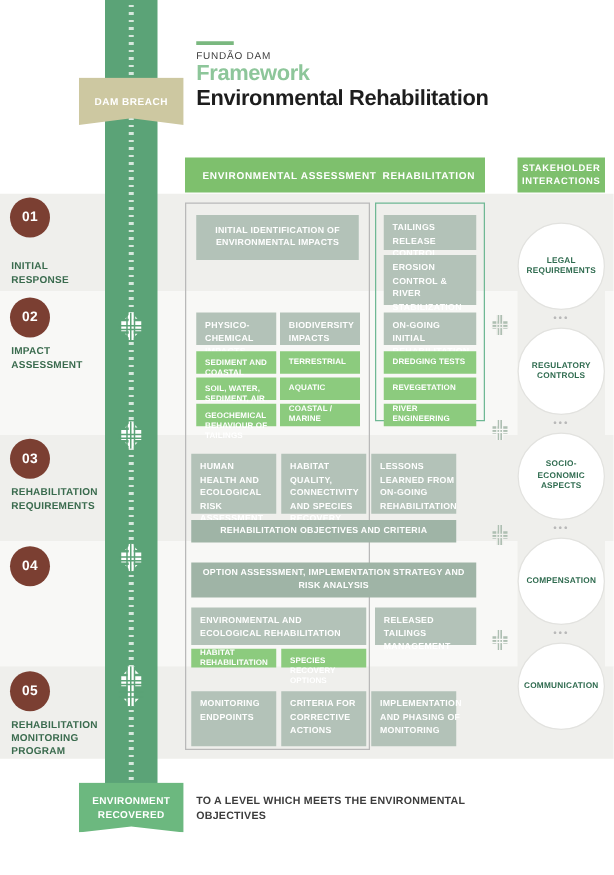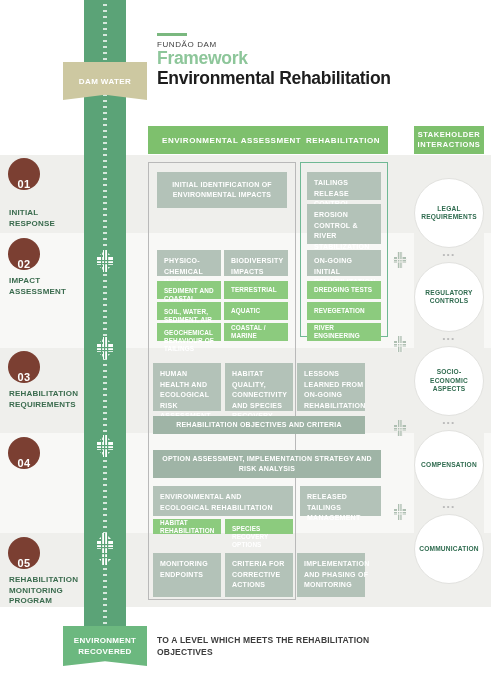--- a/index.html
+++ b/index.html
@@ -114,21 +114,21 @@
     position: absolute; left: 414px; width: 70px; text-align: center;
     font-size: 8px; color: #b9b9b9; letter-spacing: 1.5px;
   }
   .side-plus { position: absolute; width: 14px; height: 16px; }
   .side-plus svg { display: block; }
 
   
   .step-num {
     position: absolute; left: 8px; width: 32px; height: 32px; border-radius: 50%;
     background: #7b3f32; color: #ffffff;
-    display: flex; align-items: flex-end; justify-content: center;
+    display: flex; align-items: center; justify-content: center;
     font-size: 11px; font-weight: bold; letter-spacing: .3px;
   }
   .step-lbl {
     position: absolute; left: 9px; width: 72px;
     font-size: 8px; font-weight: bold; color: #3a6b4e;
     line-height: 10.5px; letter-spacing: .2px;
   }
 </style>
 </head>
 <body>
@@ -209,28 +209,28 @@
       <rect x="9" y="0" width="1.2" height="32"></rect>
           <rect x="6" y="0" width="1.2" height="32"></rect>
           <rect x="12" y="0" width="1.2" height="32"></rect>
       <rect x="0" y="20" width="20" height="1.2"></rect>
           <rect x="0" y="24" width="20" height="1.2"></rect>
         </g>
     </svg>
   </div>
 
   <div id="dam-breach">
-    <span>DAM WATER</span>
+    <span>DAM BREACH</span>
   </div>
 
   <div id="env-recovered">
     <span>ENVIRONMENT</span>
     <span>RECOVERED</span>
   </div>
-  <div id="recovered-note">TO A LEVEL WHICH MEETS THE REHABILITATION OBJECTIVES</div>
+  <div id="recovered-note">TO A LEVEL WHICH MEETS THE ENVIRONMENTAL OBJECTIVES</div>
 
   <div id="title-block">
     <div id="title-rule"></div>
     <div id="kicker">FUNDÃO DAM</div>
     <div id="title-sub">Framework</div>
     <div id="title-main">Environmental Rehabilitation</div>
   </div>
 
   <div class="colhead" id="head-main">
     <span class="lbl-ea">ENVIRONMENTAL ASSESSMENT</span>

